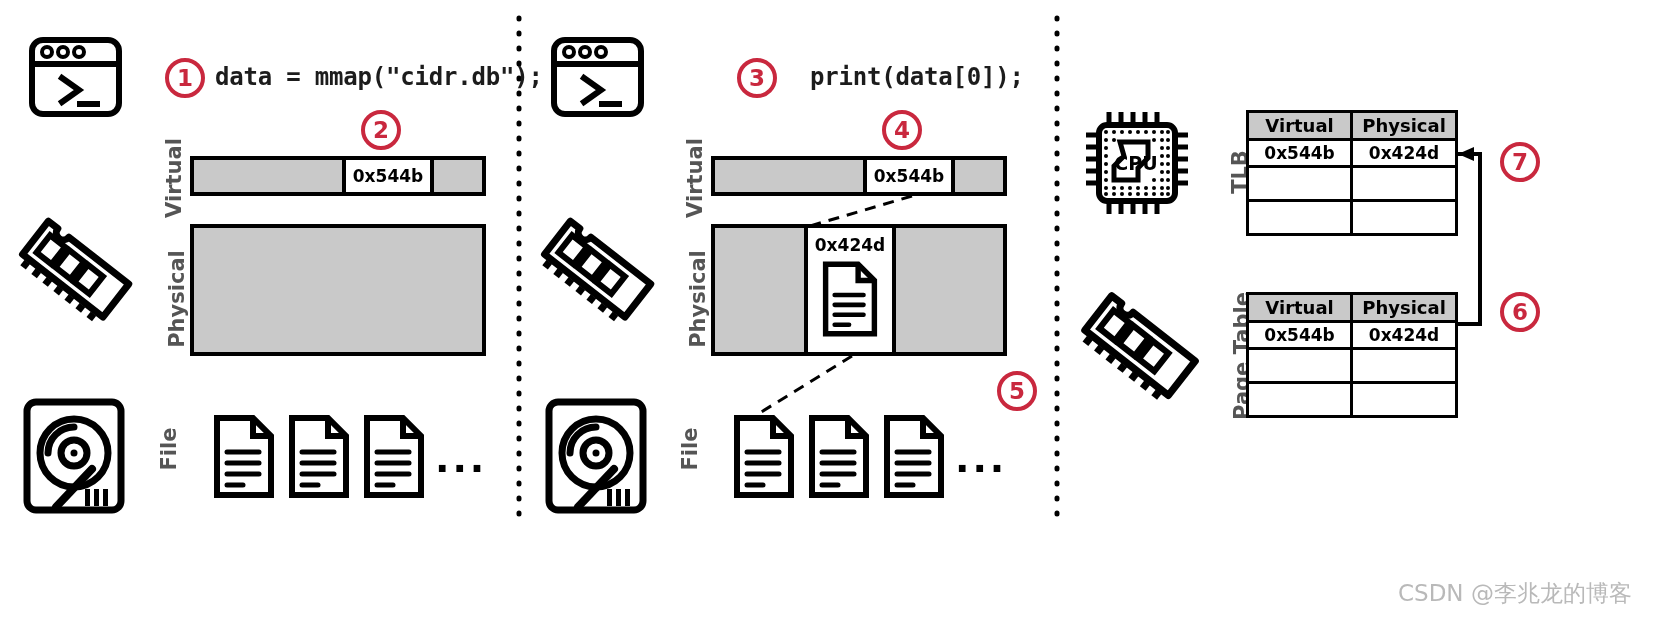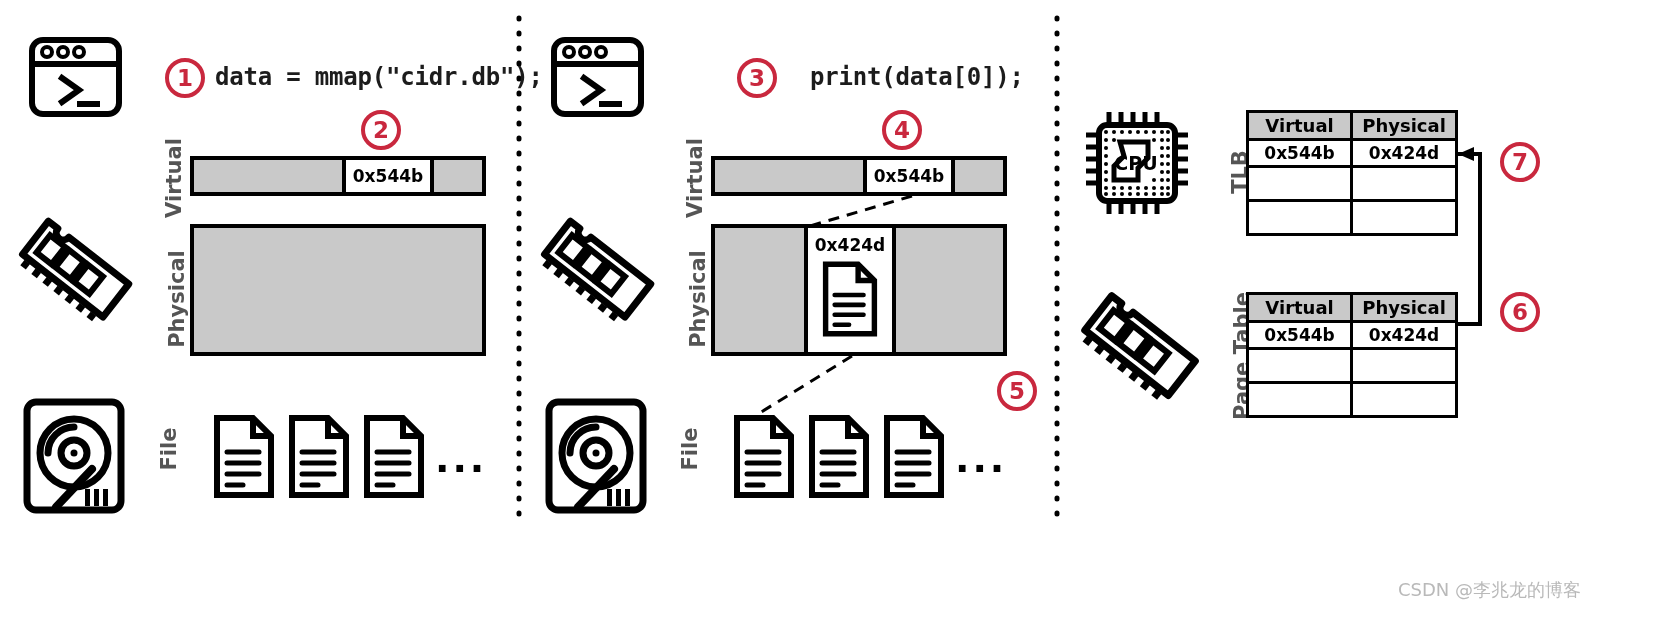--- a/index.html
+++ b/index.html
@@ -42,21 +42,21 @@
        font-size:17px;font-weight:bold;color:#000;text-align:center;padding:0;}
   table.mt th{background:#c9c9c9;height:28px;font-size:18px;}
   table.mt td.empty{height:34px;}
 
   .caption{position:absolute;left:0;top:548px;width:1658px;text-align:center;
            font-family:"Liberation Serif","DejaVu Serif",serif;
            font-size:31px;color:#000;white-space:nowrap;}
   .caption b{font-weight:bold;}
   .caption .mono{font-family:"DejaVu Sans Mono","Liberation Mono",monospace;font-size:28px;}
 
-  .watermark{position:absolute;left:1398px;top:578px;font-size:18px;color:#b9b9b9;
+  .watermark{position:absolute;left:1398px;top:578px;font-size:23px;color:#b9b9b9;
              white-space:nowrap;font-family:"DejaVu Sans","Liberation Sans",sans-serif;}
 
   .dots{position:absolute;font-size:38px;font-weight:bold;color:#000;letter-spacing:3px;}
   svg{display:block;overflow:visible;}
 </style>
 </head>
 <body>
 
 <div id="stage">
 

